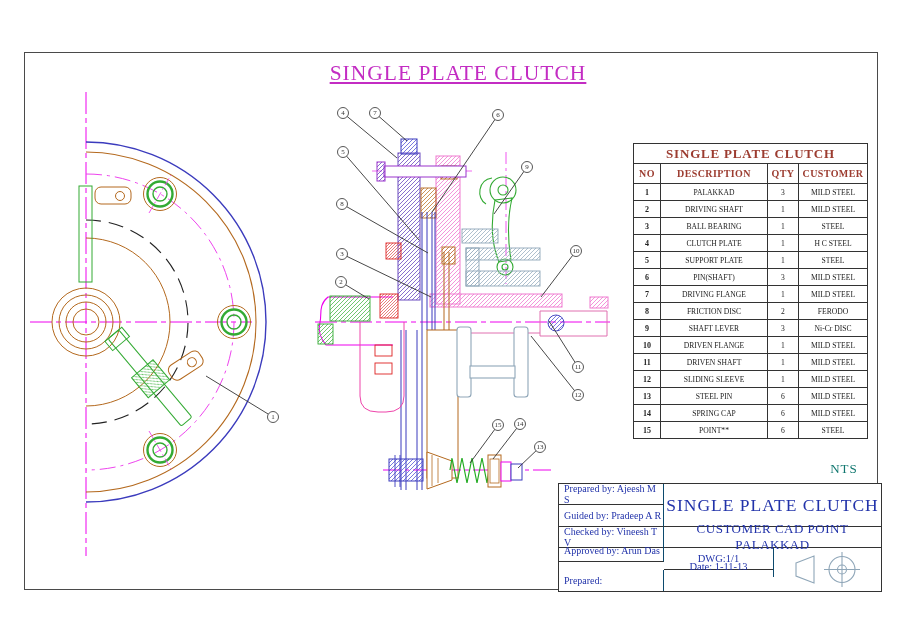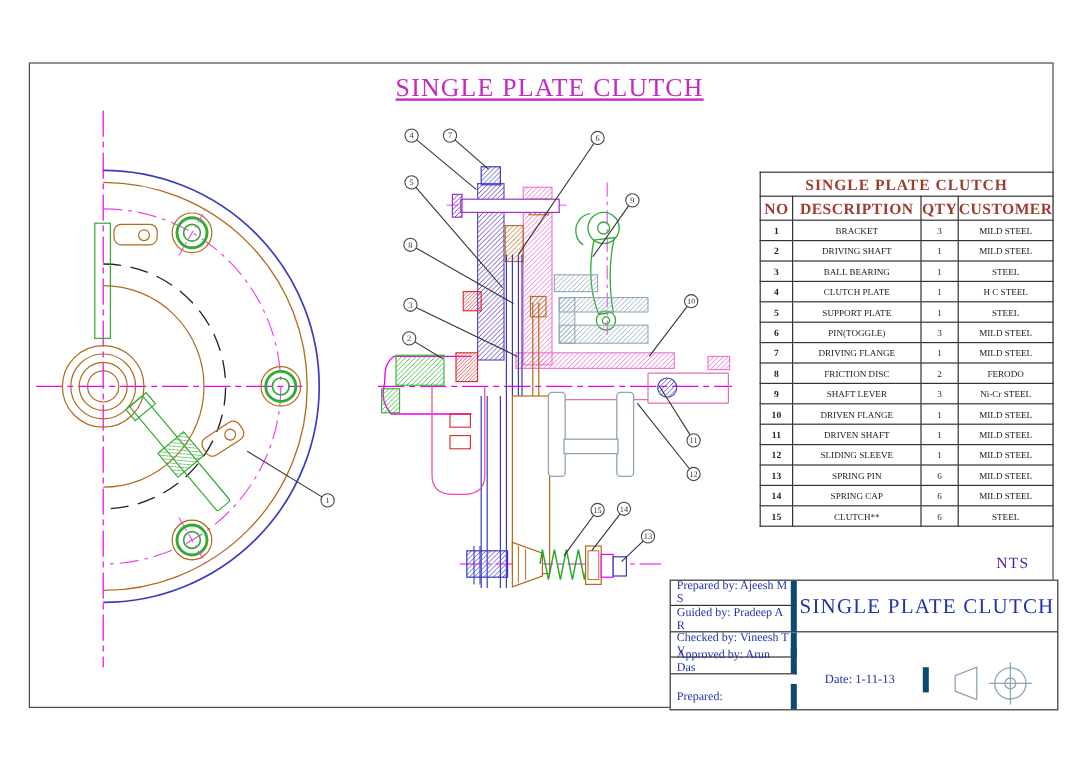--- a/index.html
+++ b/index.html
@@ -1,34 +1,34 @@
 <!DOCTYPE html>
 <html><head>
 <meta charset="utf-8">
 <style>
   html,body{margin:0;padding:0;background:#fff;}
   #page{position:relative;width:906px;height:620px;background:#ffffff;overflow:hidden;
         font-family:"Liberation Serif","DejaVu Serif",serif;}
   #frame{position:absolute;left:24px;top:52px;width:852px;height:536px;border:1.6px solid #4a4a4a;}
   #main-title{position:absolute;left:318px;top:61px;width:280px;text-align:center;
       font-size:21.5px;letter-spacing:1px;color:#c32cc3;text-decoration:underline;white-space:nowrap;}
-  #nts{position:absolute;left:818px;top:461px;width:52px;text-align:center;font-size:13px;color:#4c1d95;letter-spacing:1px;}
+  #nts{position:absolute;left:818px;top:461px;width:52px;text-align:center;font-size:13px;color:#0f766e;letter-spacing:1px;}
   
   #parts-table{position:absolute;left:633px;top:143px;border-collapse:collapse;table-layout:fixed;background:#fff;}
   #parts-table td,#parts-table th{border:1px solid #333;text-align:center;vertical-align:middle;padding:0;overflow:hidden;}
   #parts-table .tbl-title{font-size:13px;color:#9c3c30;letter-spacing:0.8px;height:19px;}
-  #parts-table .hdr{font-size:13px;color:#9c3c30;height:19px;letter-spacing:0.4px;}
+  #parts-table .hdr{font-size:10px;color:#9c3c30;height:19px;letter-spacing:0.4px;}
   #parts-table .cell{font-size:7.6px;color:#222;height:16px;}
   #parts-table .no-cell{font-weight:bold;font-size:8px;}
   
   #title-block{position:absolute;left:558px;top:483px;width:322px;height:107px;border:1.3px solid #333;background:#fff;}
   .tb-cell{position:absolute;box-sizing:border-box;color:#2233aa;display:flex;align-items:center;}
   .tb-label{font-size:10px;padding-left:5px;}
   .tb-center{justify-content:center;text-align:center;}
-  .bb{border-bottom:1px solid #333;} .br{border-right:5px solid #0c4a6e;}
+  .bb{border-bottom:1px solid #333;} .br{border-right:1px solid #0c4a6e;}
   #drawing-svg{position:absolute;left:0;top:0;}
 </style>
 </head>
 <body>
 
 <div id="page">
 
   <div id="frame"></div>
 
   <div id="main-title">SINGLE PLATE CLUTCH</div>
@@ -248,21 +248,21 @@
       <tr>
         <th class="hdr">NO</th>
         <th class="hdr">DESCRIPTION</th>
         <th class="hdr">QTY</th>
         <th class="hdr">CUSTOMER</th>
       </tr>
     </thead>
     <tbody id="parts-table-body">
         <tr>
           <td class="cell no-cell">1</td>
-          <td class="cell">BRACKET</td>
+          <td class="cell">PALAKKAD</td>
           <td class="cell">3</td>
           <td class="cell">MILD STEEL</td>
         </tr>
         <tr>
           <td class="cell no-cell">2</td>
           <td class="cell">DRIVING SHAFT</td>
           <td class="cell">1</td>
           <td class="cell">MILD STEEL</td>
         </tr>
         <tr>
@@ -278,41 +278,41 @@
           <td class="cell">H C STEEL</td>
         </tr>
         <tr>
           <td class="cell no-cell">5</td>
           <td class="cell">SUPPORT PLATE</td>
           <td class="cell">1</td>
           <td class="cell">STEEL</td>
         </tr>
         <tr>
           <td class="cell no-cell">6</td>
-          <td class="cell">PIN(TOGGLE)</td>
+          <td class="cell">PIN(SHAFT)</td>
           <td class="cell">3</td>
           <td class="cell">MILD STEEL</td>
         </tr>
         <tr>
           <td class="cell no-cell">7</td>
           <td class="cell">DRIVING FLANGE</td>
           <td class="cell">1</td>
           <td class="cell">MILD STEEL</td>
         </tr>
         <tr>
           <td class="cell no-cell">8</td>
           <td class="cell">FRICTION DISC</td>
           <td class="cell">2</td>
           <td class="cell">FERODO</td>
         </tr>
         <tr>
           <td class="cell no-cell">9</td>
           <td class="cell">SHAFT LEVER</td>
           <td class="cell">3</td>
-          <td class="cell">Ni-Cr STEEL</td>
+          <td class="cell">Ni-Cr DISC</td>
         </tr>
         <tr>
           <td class="cell no-cell">10</td>
           <td class="cell">DRIVEN FLANGE</td>
           <td class="cell">1</td>
           <td class="cell">MILD STEEL</td>
         </tr>
         <tr>
           <td class="cell no-cell">11</td>
           <td class="cell">DRIVEN SHAFT</td>
@@ -320,47 +320,49 @@
           <td class="cell">MILD STEEL</td>
         </tr>
         <tr>
           <td class="cell no-cell">12</td>
           <td class="cell">SLIDING SLEEVE</td>
           <td class="cell">1</td>
           <td class="cell">MILD STEEL</td>
         </tr>
         <tr>
           <td class="cell no-cell">13</td>
-          <td class="cell">SPRING PIN</td>
+          <td class="cell">STEEL PIN</td>
           <td class="cell">6</td>
           <td class="cell">MILD STEEL</td>
         </tr>
         <tr>
           <td class="cell no-cell">14</td>
           <td class="cell">SPRING CAP</td>
           <td class="cell">6</td>
           <td class="cell">MILD STEEL</td>
         </tr>
         <tr>
           <td class="cell no-cell">15</td>
-          <td class="cell">CLUTCH**</td>
+          <td class="cell">POINT**</td>
           <td class="cell">6</td>
           <td class="cell">STEEL</td>
         </tr>
       </tbody>
   </table>
 
   <div id="title-block">
     <div class="tb-cell tb-label bb br" style="left:0;top:0;width:105px;height:21px">Prepared by: Ajeesh M S</div>
     <div class="tb-cell tb-label bb br" style="left:0;top:21px;width:105px;height:22px">Guided by: Pradeep A R</div>
     <div class="tb-cell tb-label bb br" style="left:0;top:43px;width:105px;height:21px">Checked by: Vineesh T V</div>
     <div class="tb-cell tb-label bb br" style="left:0;top:56px;width:105px;height:22px">Approved by: Arun Das</div>
     <div class="tb-cell tb-label br" style="left:0;top:86px;width:105px;height:21px">Prepared:</div>
 
     <div class="tb-cell tb-center bb" style="left:105px;top:0;width:217px;height:43px;font-size:17.5px;letter-spacing:1px">SINGLE PLATE CLUTCH</div>
+    <div class="tb-cell tb-center bb" style="left:105px;top:43px;width:217px;height:21px;font-size:13px;letter-spacing:0.5px">CUSTOMER CAD POINT PALAKKAD</div>
+    <div class="tb-cell tb-center bb br" style="left:105px;top:64px;width:110px;height:22px;font-size:10.5px">DWG:1/1</div>
     <div class="tb-cell tb-center br" style="left:105px;top:72px;width:110px;height:21px;font-size:10.5px">Date: 1-11-13</div>
 
     <div class="tb-cell tb-center" style="left:215px;top:64px;width:107px;height:43px">
       <svg width="107" height="43" viewBox="0 0 107 43">
         <g fill="none" stroke="#8fa6b8" stroke-width="1.1">
           <polygon points="22,15 40,8 40,35 22,28"></polygon>
           <circle cx="68" cy="21.5" r="13"></circle>
           <circle cx="68" cy="21.5" r="4.5"></circle>
           <line x1="50" y1="21.5" x2="86" y2="21.5"></line>
           <line x1="68" y1="4" x2="68" y2="39"></line>

